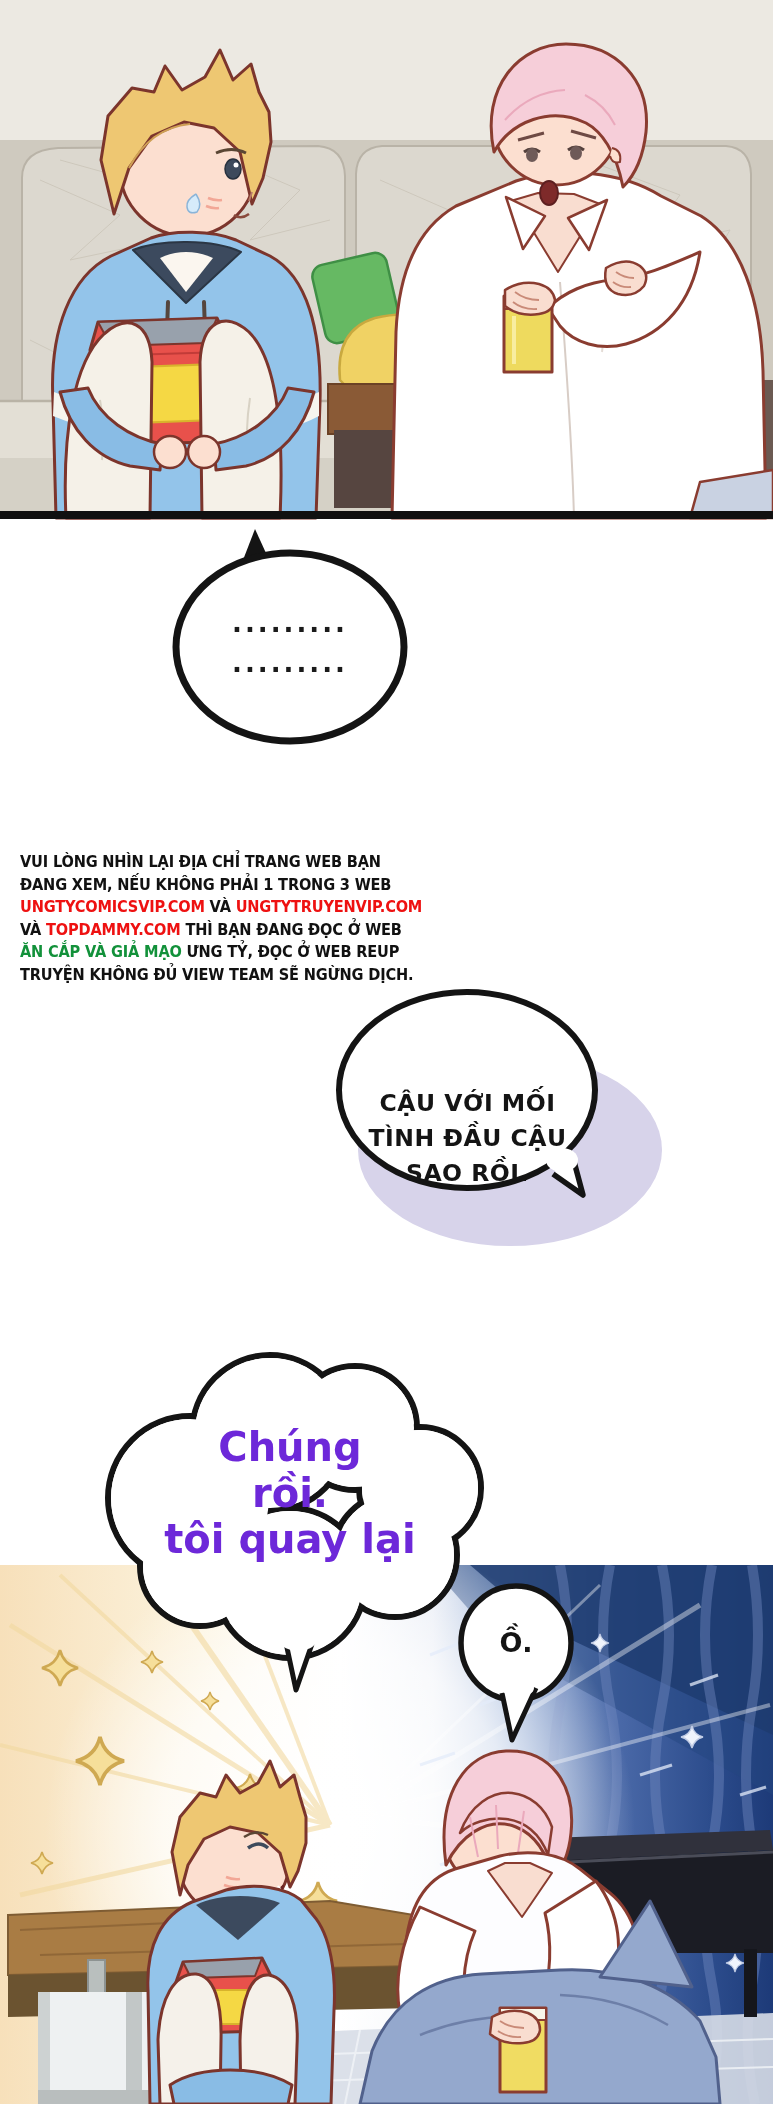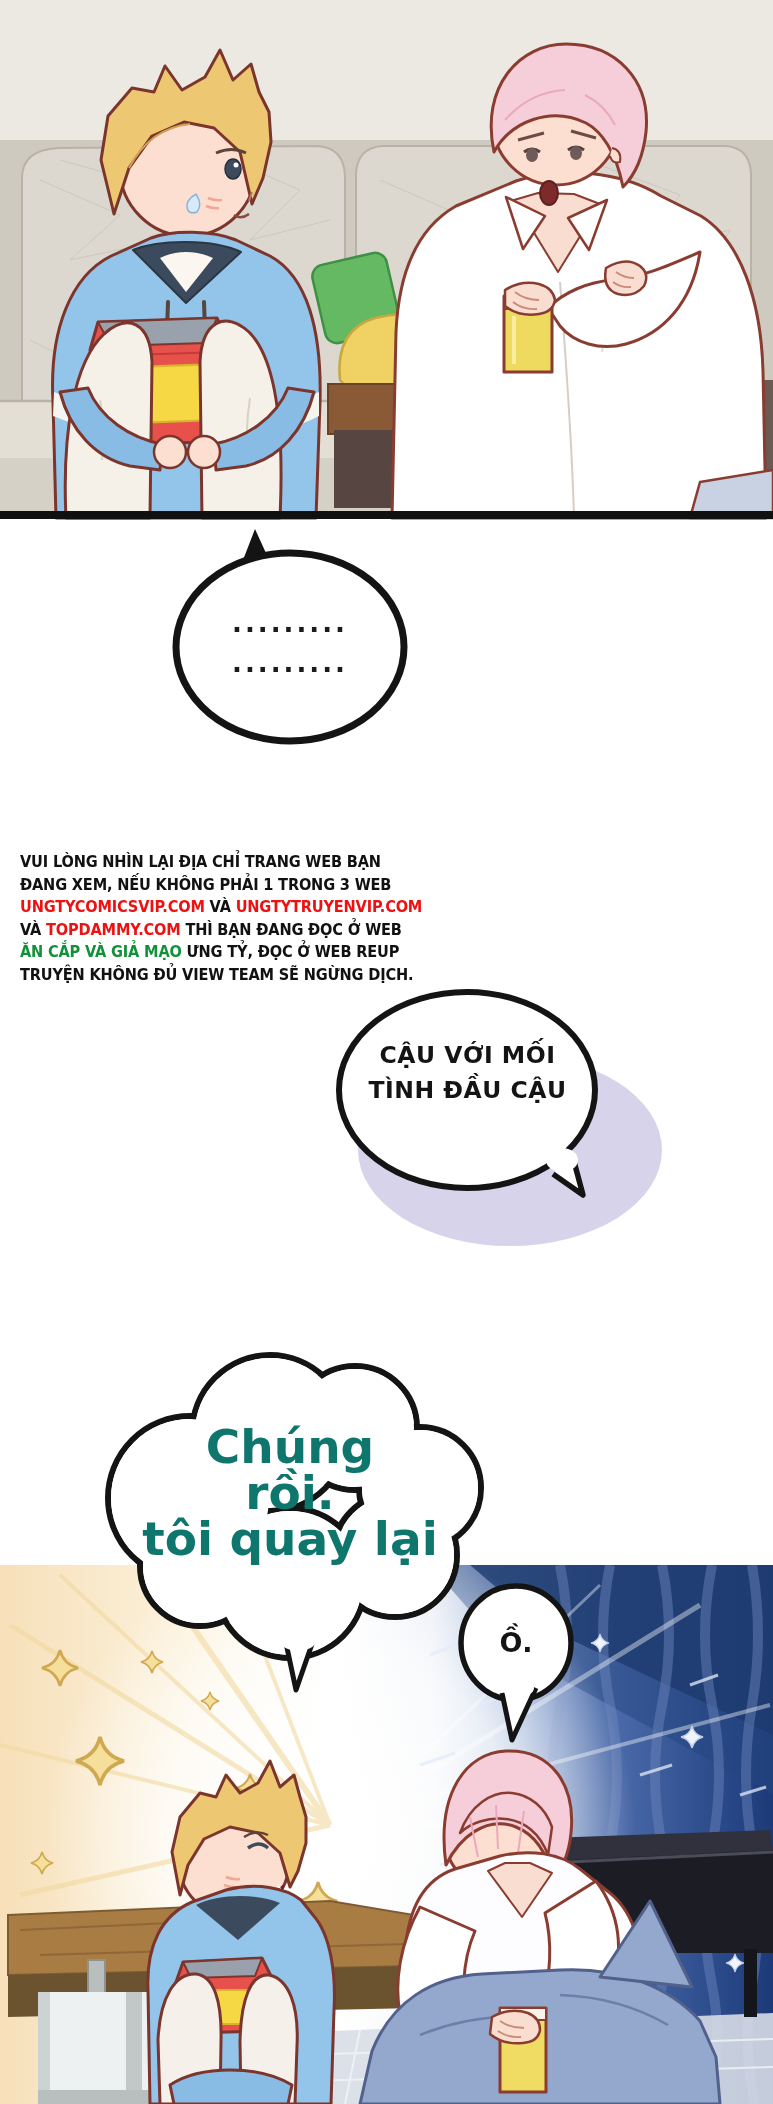--- a/index.html
+++ b/index.html
@@ -3,22 +3,22 @@
 <meta charset="utf-8">
 <style>
   html,body{margin:0;padding:0;background:#ffffff;}
   #page{position:relative;width:773px;height:2104px;background:#ffffff;overflow:hidden;
         font-family:"DejaVu Sans","Liberation Sans",sans-serif;}
   .abs{position:absolute;}
   svg{display:block;}
   
   .btxt{position:absolute;text-align:center;color:#141414;font-weight:bold;line-height:1.42;}
   .dots{font-size:26px;letter-spacing:3px;line-height:40px;color:#1a1a1a;}
-  .q-bubble-text{font-size:23.5px;line-height:35px;letter-spacing:.5px;}
-  .cloud-text{font-size:47px;line-height:46px;letter-spacing:0px;color:#0f766e;}
+  .q-bubble-text{font-size:23.5px;line-height:35px;letter-spacing:.5px;margin-top:48px;}
+  .cloud-text{font-size:40px;line-height:46px;letter-spacing:0px;color:#6d28d9;}
   .oh-text{font-size:27px;}
   
   .notice{position:absolute;left:20px;top:851px;width:400px;font-weight:bold;
           font-size:16.2px;line-height:22.6px;letter-spacing:-0.2px;color:#111;
           transform:scaleX(0.9);transform-origin:left top;white-space:nowrap;}
   .site{color:#ee1111;}
   .warn{color:#12913a;}
 </style>
 </head>
 <body>
@@ -156,20 +156,21 @@
 
   <svg class="abs" style="left:325px;top:988px" width="360" height="260" viewBox="0 0 360 260">
     <ellipse cx="185" cy="162" rx="152" ry="96" fill="#d7d3ea"></ellipse>
     <ellipse cx="142" cy="102" rx="128" ry="98" fill="#ffffff" stroke="#141414" stroke-width="6"></ellipse>
     <path d="M228,186 L258,207 L247,166" fill="#ffffff" stroke="#141414" stroke-width="5.5" stroke-linejoin="round"></path>
     <ellipse cx="237" cy="172" rx="16" ry="12" fill="#ffffff"></ellipse>
   </svg>
   <div class="btxt q-bubble-text" style="left:350px;top:1038px;width:235px">
     <div>CẬU VỚI MỐI</div>
     <div>TÌNH ĐẦU CẬU</div>
+    <div>SAO RỒI.</div>
   </div>
 
   <svg class="abs" style="left:0;top:1565px" width="773" height="539" viewBox="0 0 773 539">
     <defs>
       <linearGradient id="bgGrad" x1="0" y1="0" x2="1" y2="0">
         <stop offset="0" stop-color="#f7e0ba"></stop>
           <stop offset="0.26" stop-color="#fcf3de"></stop>
         <stop offset="0.44" stop-color="#ffffff"></stop>
           <stop offset="0.56" stop-color="#e9edf5"></stop>
         <stop offset="0.66" stop-color="#9db4da"></stop>

